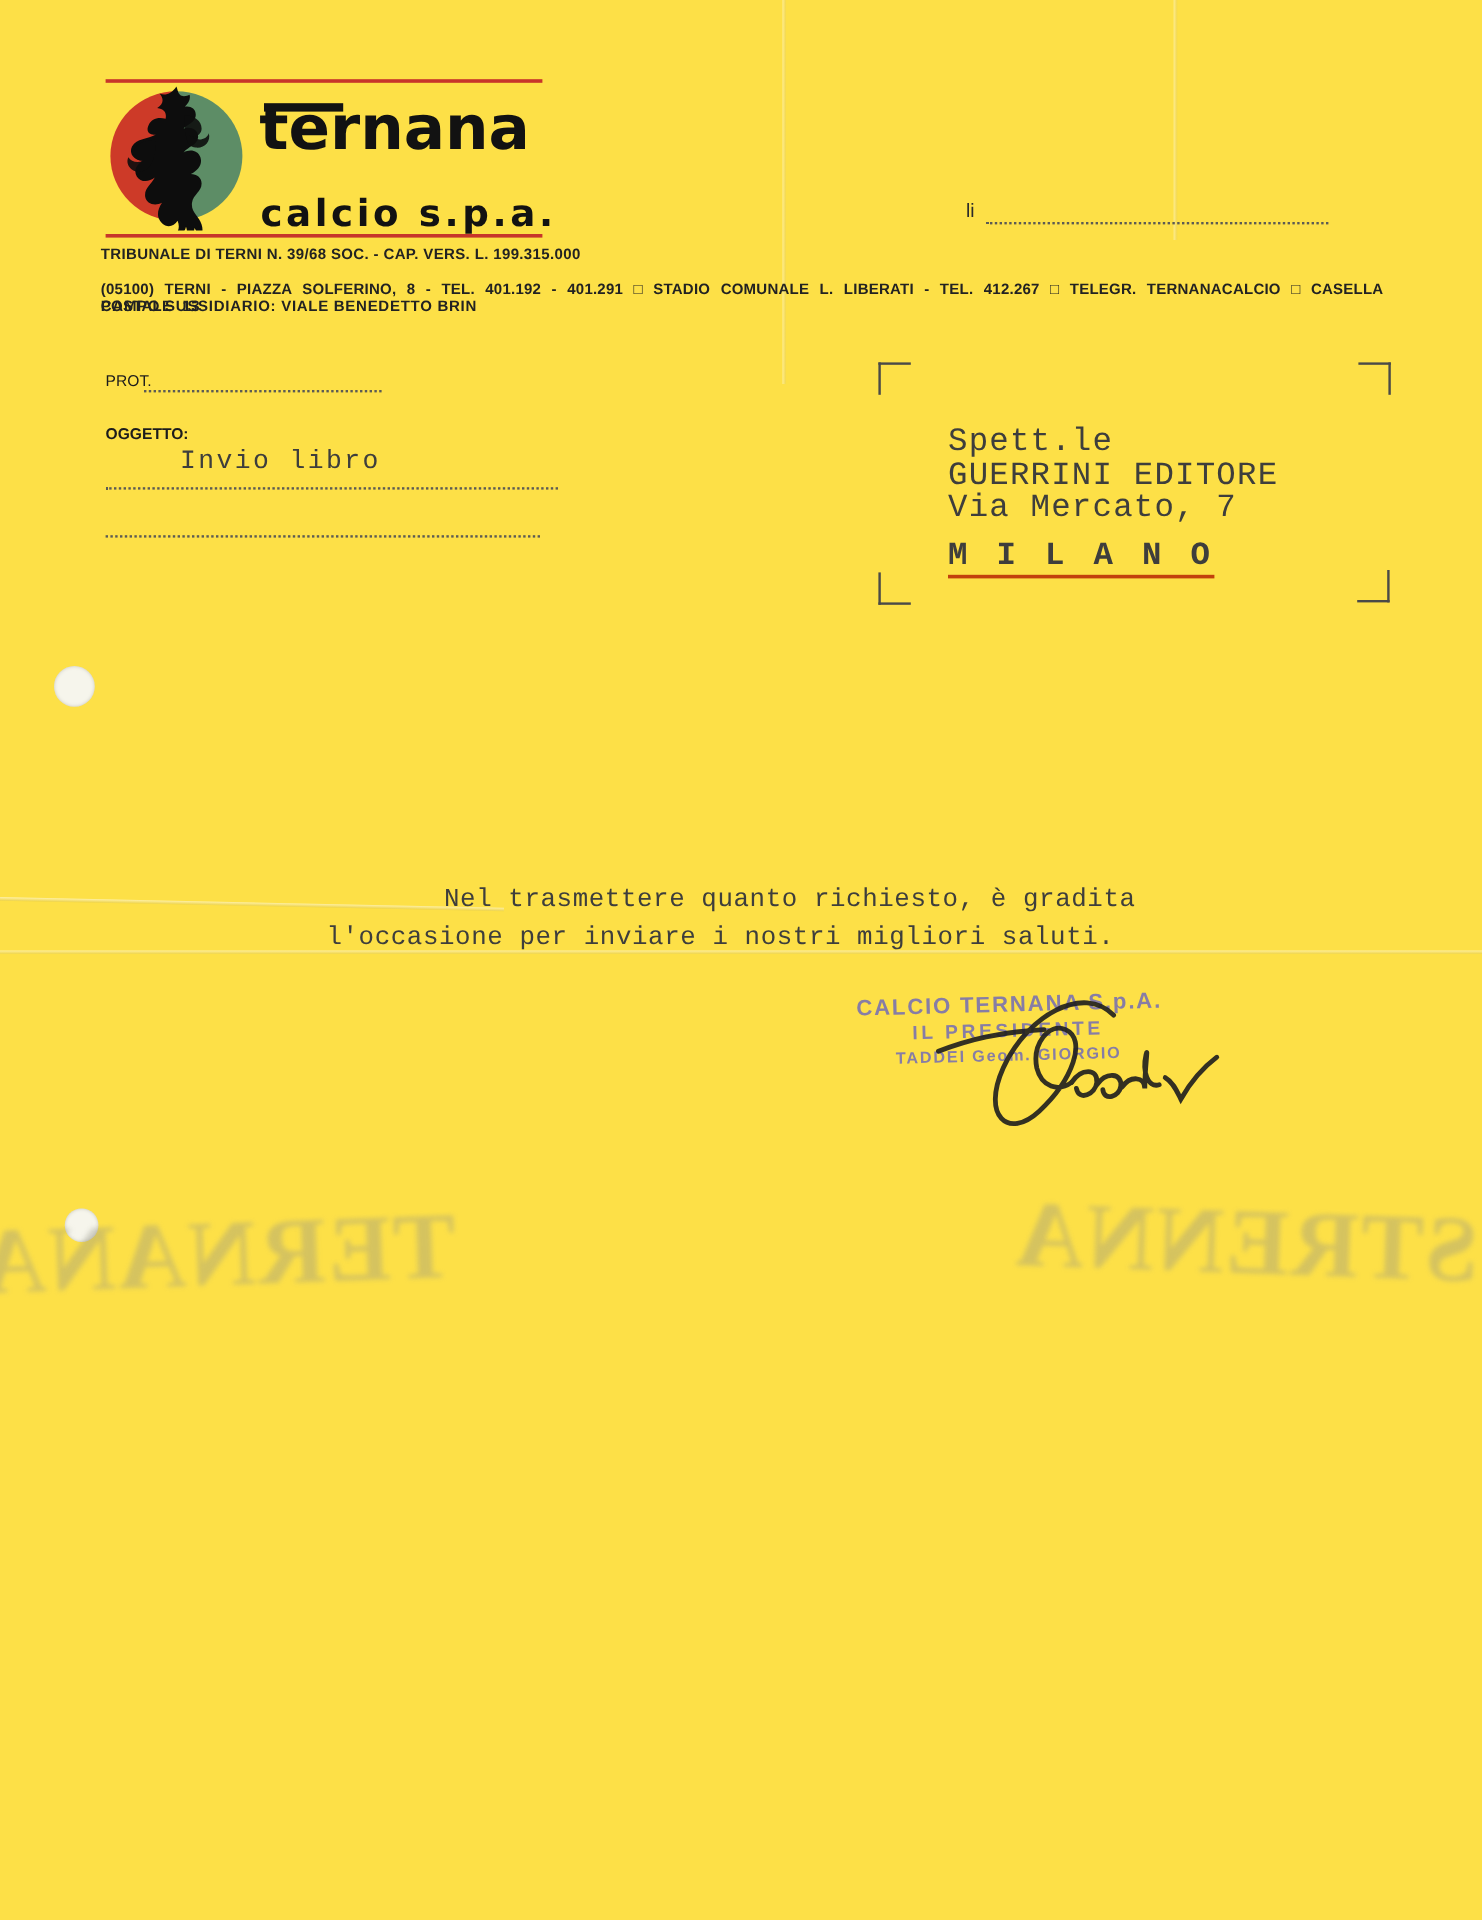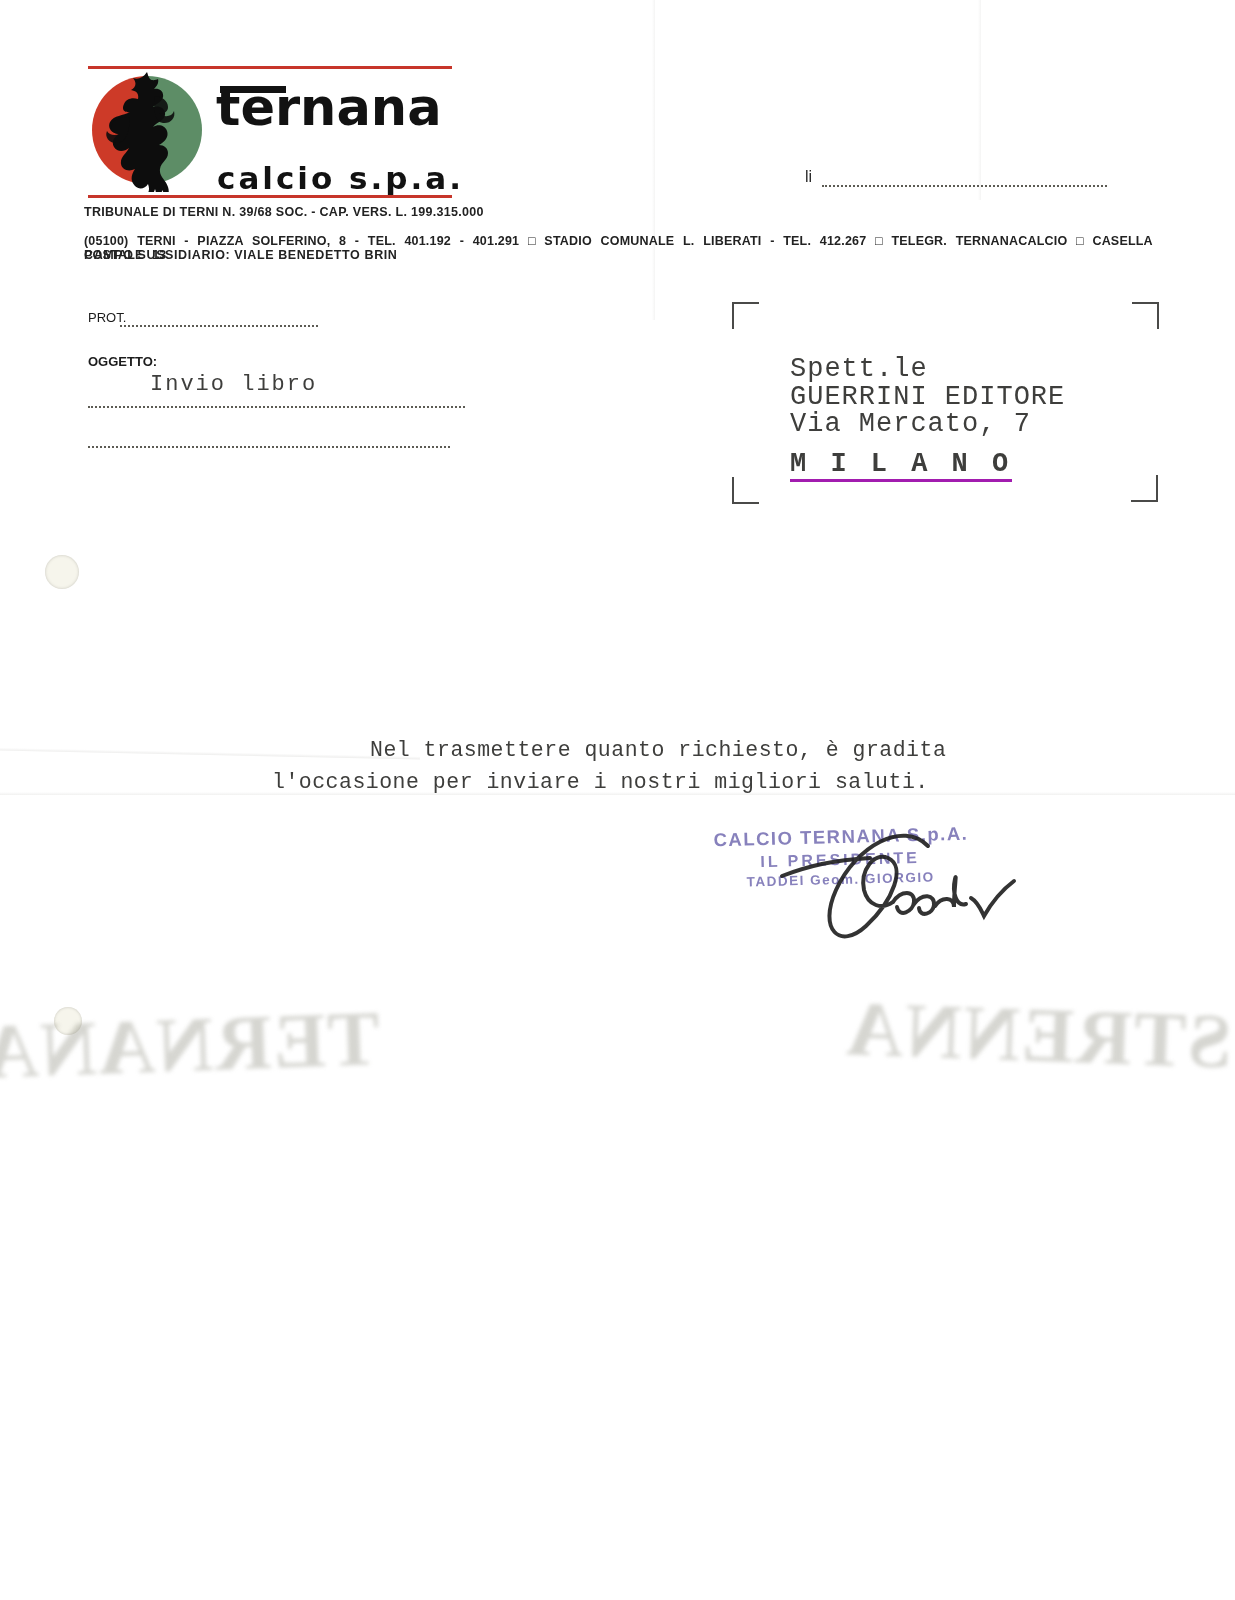--- a/index.html
+++ b/index.html
@@ -1,18 +1,18 @@
 <!DOCTYPE html>
 <html><head>
 <meta charset="utf-8">
 <style>
   html,body{margin:0;padding:0;background:#cfcdc6;}
   .paper{
     position:relative;width:1235px;height:1600px;margin:0 auto;
-    background:#ffffff;
+    background:#fde047;
     overflow:hidden;
     font-family:"Liberation Sans",sans-serif;
     color:#1c1c1c;
   }
   
   .crease{position:absolute;pointer-events:none;}
   .crease.h1{left:0;top:752px;width:420px;height:3px;background:linear-gradient(180deg,rgba(255,255,255,.5),rgba(120,118,110,.12));transform:rotate(1.2deg);}
   .crease.h2{left:0;top:792px;width:1235px;height:3px;background:linear-gradient(180deg,rgba(255,255,255,.45),rgba(120,118,110,.10));}
   .crease.v1{left:652px;top:0;width:3px;height:320px;background:linear-gradient(90deg,rgba(255,255,255,.4),rgba(120,118,110,.08));}
   .crease.v2{left:978px;top:0;width:3px;height:200px;background:linear-gradient(90deg,rgba(255,255,255,.4),rgba(120,118,110,.08));}
@@ -50,21 +50,21 @@
   .tw{font-family:"Liberation Mono","DejaVu Sans Mono",monospace;color:#3e3e3c;}
   .oggetto-value{position:absolute;left:150px;top:372px;font-size:22px;letter-spacing:2px;}
 
   .cmark{position:absolute;width:25px;height:25px;}
   .cmark.tl{left:732px;top:302px;border-left:2px solid #4a4a48;border-top:2px solid #4a4a48;}
   .cmark.tr{left:1132px;top:302px;border-right:2px solid #4a4a48;border-top:2px solid #4a4a48;}
   .cmark.bl{left:732px;top:477px;border-left:2px solid #4a4a48;border-bottom:2px solid #4a4a48;}
   .cmark.br{left:1131px;top:475px;border-right:2px solid #4a4a48;border-bottom:2px solid #4a4a48;}
 
   .recipient{position:absolute;left:790px;top:356px;font-size:27px;line-height:27.5px;letter-spacing:1px;}
-  .recipient .city{display:inline-block;margin-top:12px;font-weight:700;letter-spacing:4px;border-bottom:3px solid #a21caf;padding-bottom:1px;}
+  .recipient .city{display:inline-block;margin-top:12px;font-weight:700;letter-spacing:4px;border-bottom:3px solid #c2410c;padding-bottom:1px;}
 
   .bodyline{position:absolute;font-size:21.5px;letter-spacing:.5px;}
   .bodyline.b1{left:370px;top:738px;}
   .bodyline.b2{left:272px;top:770px;}
 
   .stamp{position:absolute;left:714px;top:826px;width:252px;text-align:center;
     color:#7770b3;transform:rotate(-1.5deg);opacity:.88;font-family:"Liberation Sans",sans-serif;}
   .stamp .s1{font-size:18.5px;font-weight:700;letter-spacing:1.5px;white-space:nowrap;}
   .stamp .s2{font-size:16px;font-weight:700;letter-spacing:3px;margin-top:3px;}
   .stamp .s3{font-size:13.5px;font-weight:700;letter-spacing:1.5px;margin-top:3px;}

